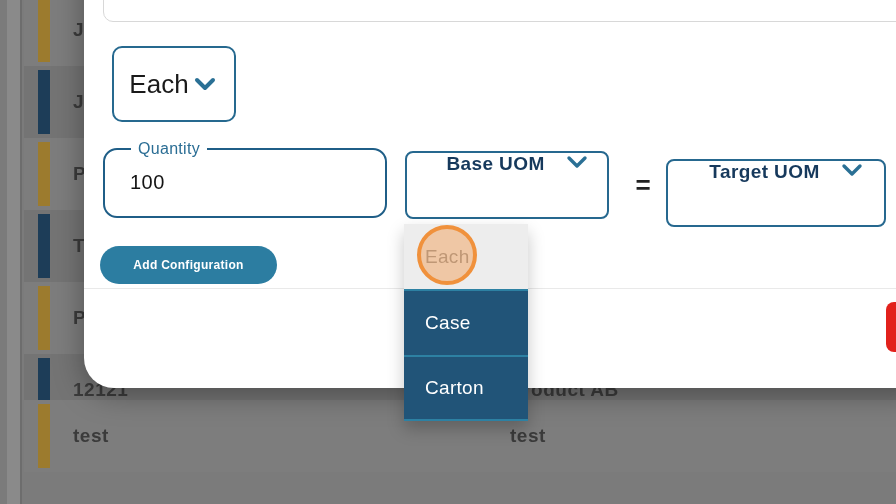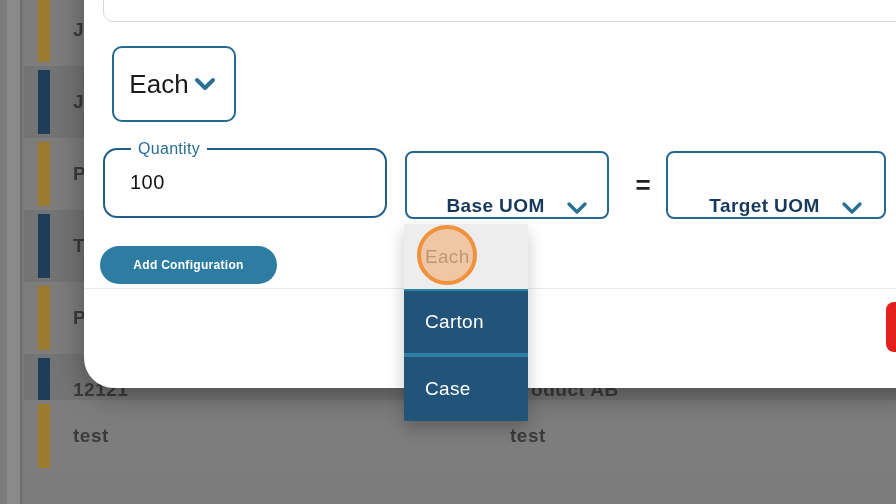--- a/index.html
+++ b/index.html
@@ -37,25 +37,25 @@
   .each-select .txt { font-size: 26px; color: #1a1a1a; }
 
   .qty-field { position: absolute; left: 19px; top: 188px; width: 284px; height: 70px;
                border: 2px solid #1f5e87; border-radius: 14px; background: #fff; }
   .qty-label { position: absolute; top: -10px; left: 26px; background: #fff; padding: 0 7px;
                font-size: 16px; color: #2a6d94; letter-spacing: .3px; }
   .qty-value { position: absolute; left: 25px; top: 0; line-height: 64px; font-size: 20px;
                color: #141414; letter-spacing: .5px; }
 
   .uom-select { position: absolute; top: 191px; height: 68px; border: 2px solid #26688f;
-                border-radius: 8px; background: #fff; display: flex; align-items: flex-end;
+                border-radius: 8px; background: #fff; display: flex; align-items: flex-start;
                 justify-content: center; gap: 20px; cursor: pointer; padding-left: 21px; }
   .uom-select .txt { font-size: 19px; font-weight: 600; color: #16395c; letter-spacing: .4px; }
   .base-uom { left: 321px; width: 204px; }
-  .target-uom { left: 582px; width: 220px; }
+  .target-uom { left: 582px; width: 220px; margin-top: 8px; }
   .equals { position: absolute; left: 536px; top: 191px; width: 46px; height: 68px;
             display: flex; align-items: center; justify-content: center;
             font-size: 26px; font-weight: 600; color: #222; }
 
   .add-btn { position: absolute; left: 16px; top: 286px; width: 177px; height: 38px;
              border: none; border-radius: 19px; background: #2c7da1; color: #fff;
              font-family: "Liberation Sans", sans-serif; font-size: 12px; font-weight: 700;
              letter-spacing: .3px; display: flex; align-items: center; justify-content: center;
              cursor: pointer; }
 
@@ -165,23 +165,23 @@
 
     <div class="modal-divider"></div>
 
     <button class="red-btn"></button>
   </div>
 
   <div class="dd-panel">
     <div class="dd-item muted">
       <span>Each</span>
     </div>
+    <div class="dd-item dark mid">
+      <span>Case</span>
+    </div>
     <div class="dd-item dark mid last">
       <span>Carton</span>
-    </div>
-    <div class="dd-item dark mid">
-      <span>Case</span>
     </div>
   </div>
 
   <div class="click-ring"></div>
 
 </div>
 
 </body></html>

